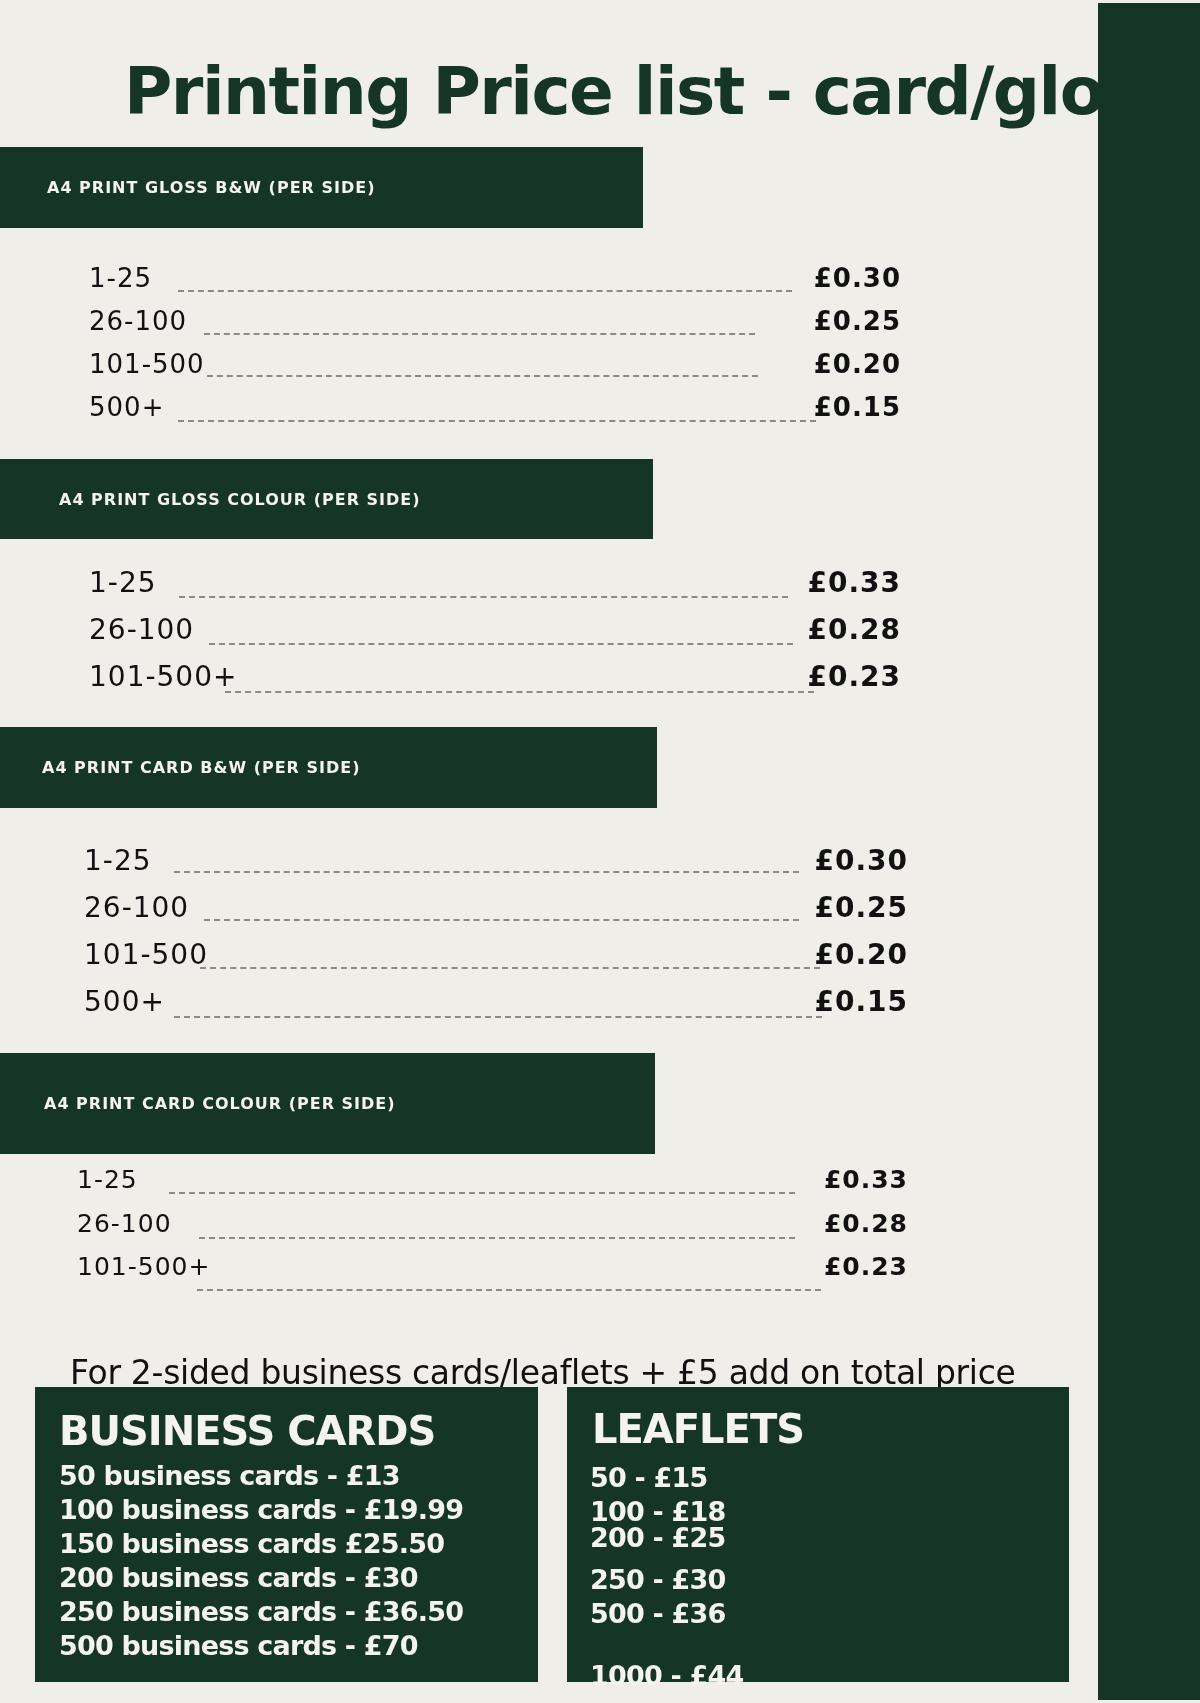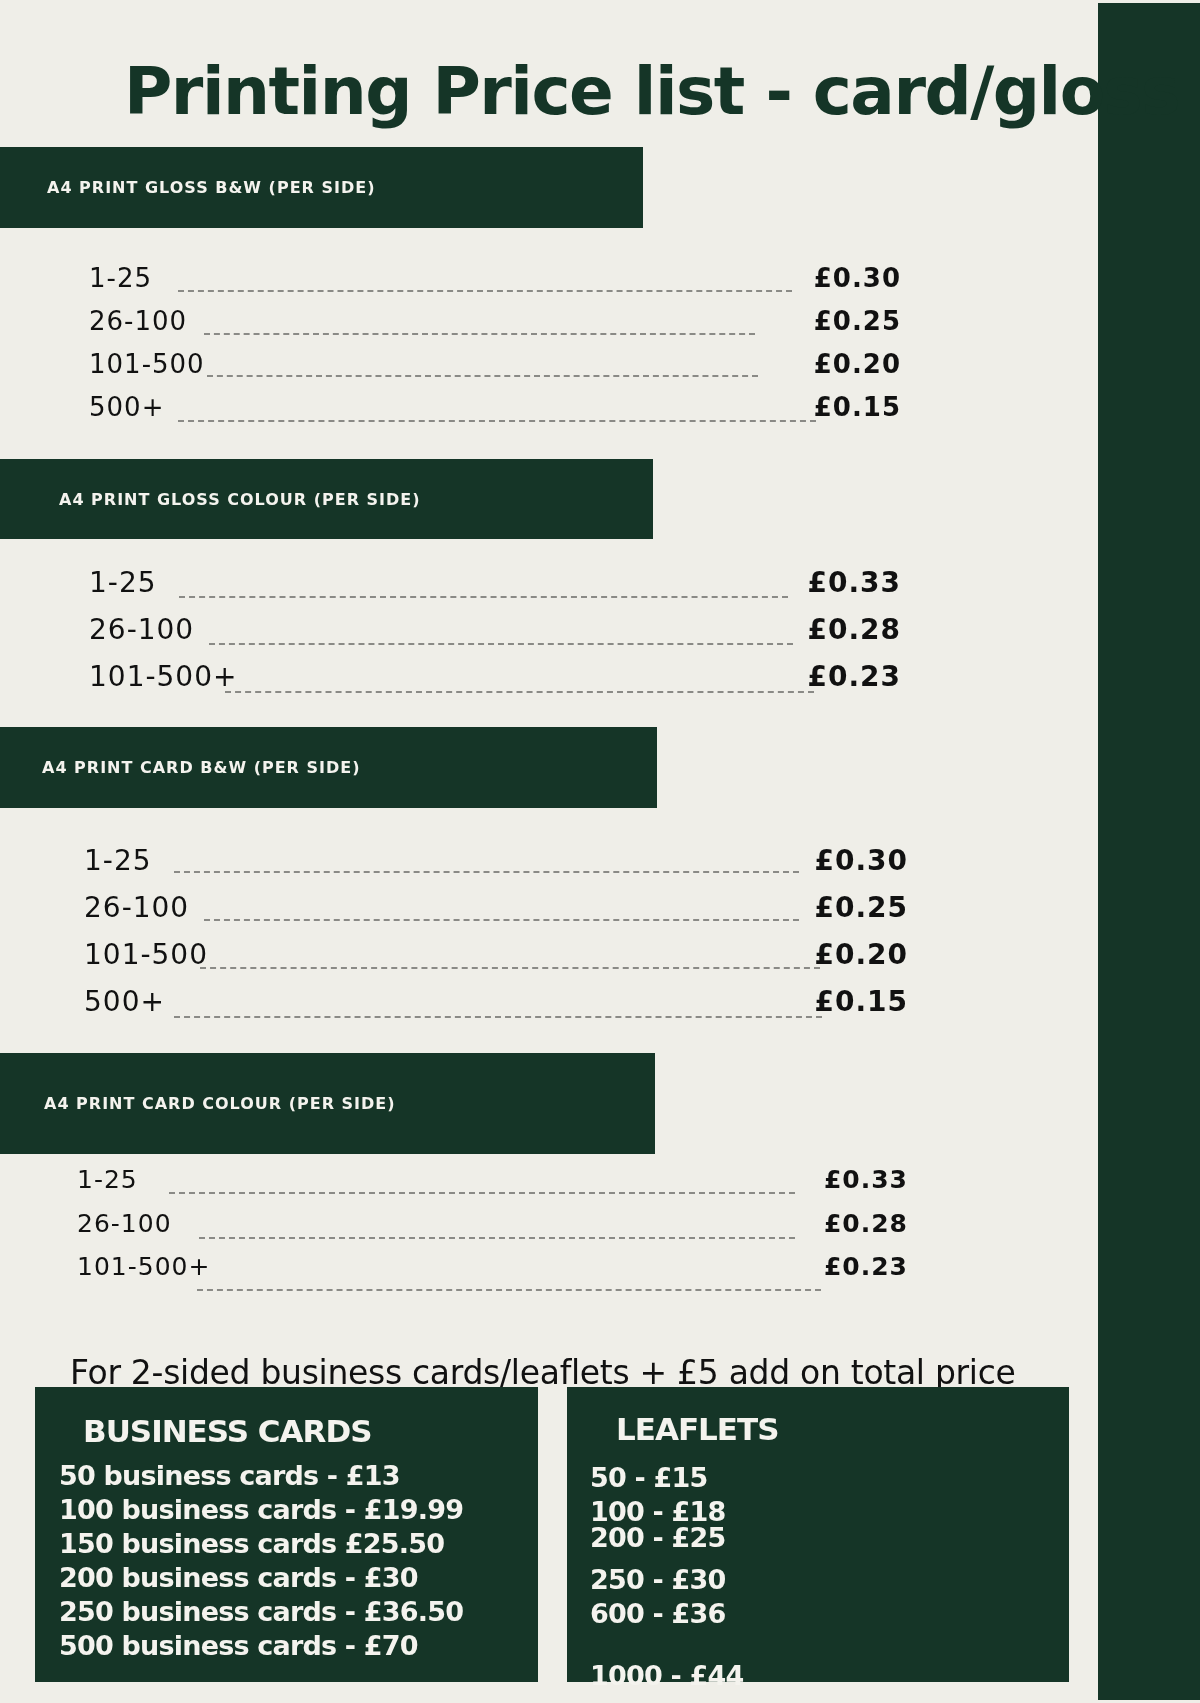--- a/index.html
+++ b/index.html
@@ -98,25 +98,24 @@
       top: 1387px;
       height: 295px;
       background: #153527;
       color: #f4f3ee;
       box-sizing: border-box;
       font-family: "DejaVu Sans", sans-serif;
       font-weight: bold;
     }
     .box .box-title {
       position: absolute;
-      font-size: 31px;
+      font-size: 40px;
       letter-spacing: -1px;
       white-space: nowrap;
       line-height: 36px;
-      margin-left: 24px;
     }
     .box .box-item {
       position: absolute;
       font-size: 27px;
       letter-spacing: -0.8px;
       white-space: nowrap;
       line-height: 34px;
     }
   </style>
 </head>
@@ -231,15 +230,15 @@
   <div class="box-item" style="left:24px; top:208px;">250 business cards - £36.50</div>
   <div class="box-item" style="left:24px; top:242px;">500 business cards - £70</div>
 </div>
 
 <div class="box" style="left:567px; width:502px;">
   <div class="box-title" style="left:25px; top:24px;">LEAFLETS</div>
   <div class="box-item" style="left:23px; top:74px;">50 - £15</div>
   <div class="box-item" style="left:23px; top:108px;">100 - £18</div>
   <div class="box-item" style="left:23px; top:134px;">200 - £25</div>
   <div class="box-item" style="left:23px; top:176px;">250 - £30</div>
-  <div class="box-item" style="left:23px; top:210px;">600 - £36</div>
+  <div class="box-item" style="left:23px; top:210px;">500 - £36</div>
   <div class="box-item" style="left:23px; top:244px;margin-top:28px;">1000 - £44</div>
 </div>
 
 </body></html>

